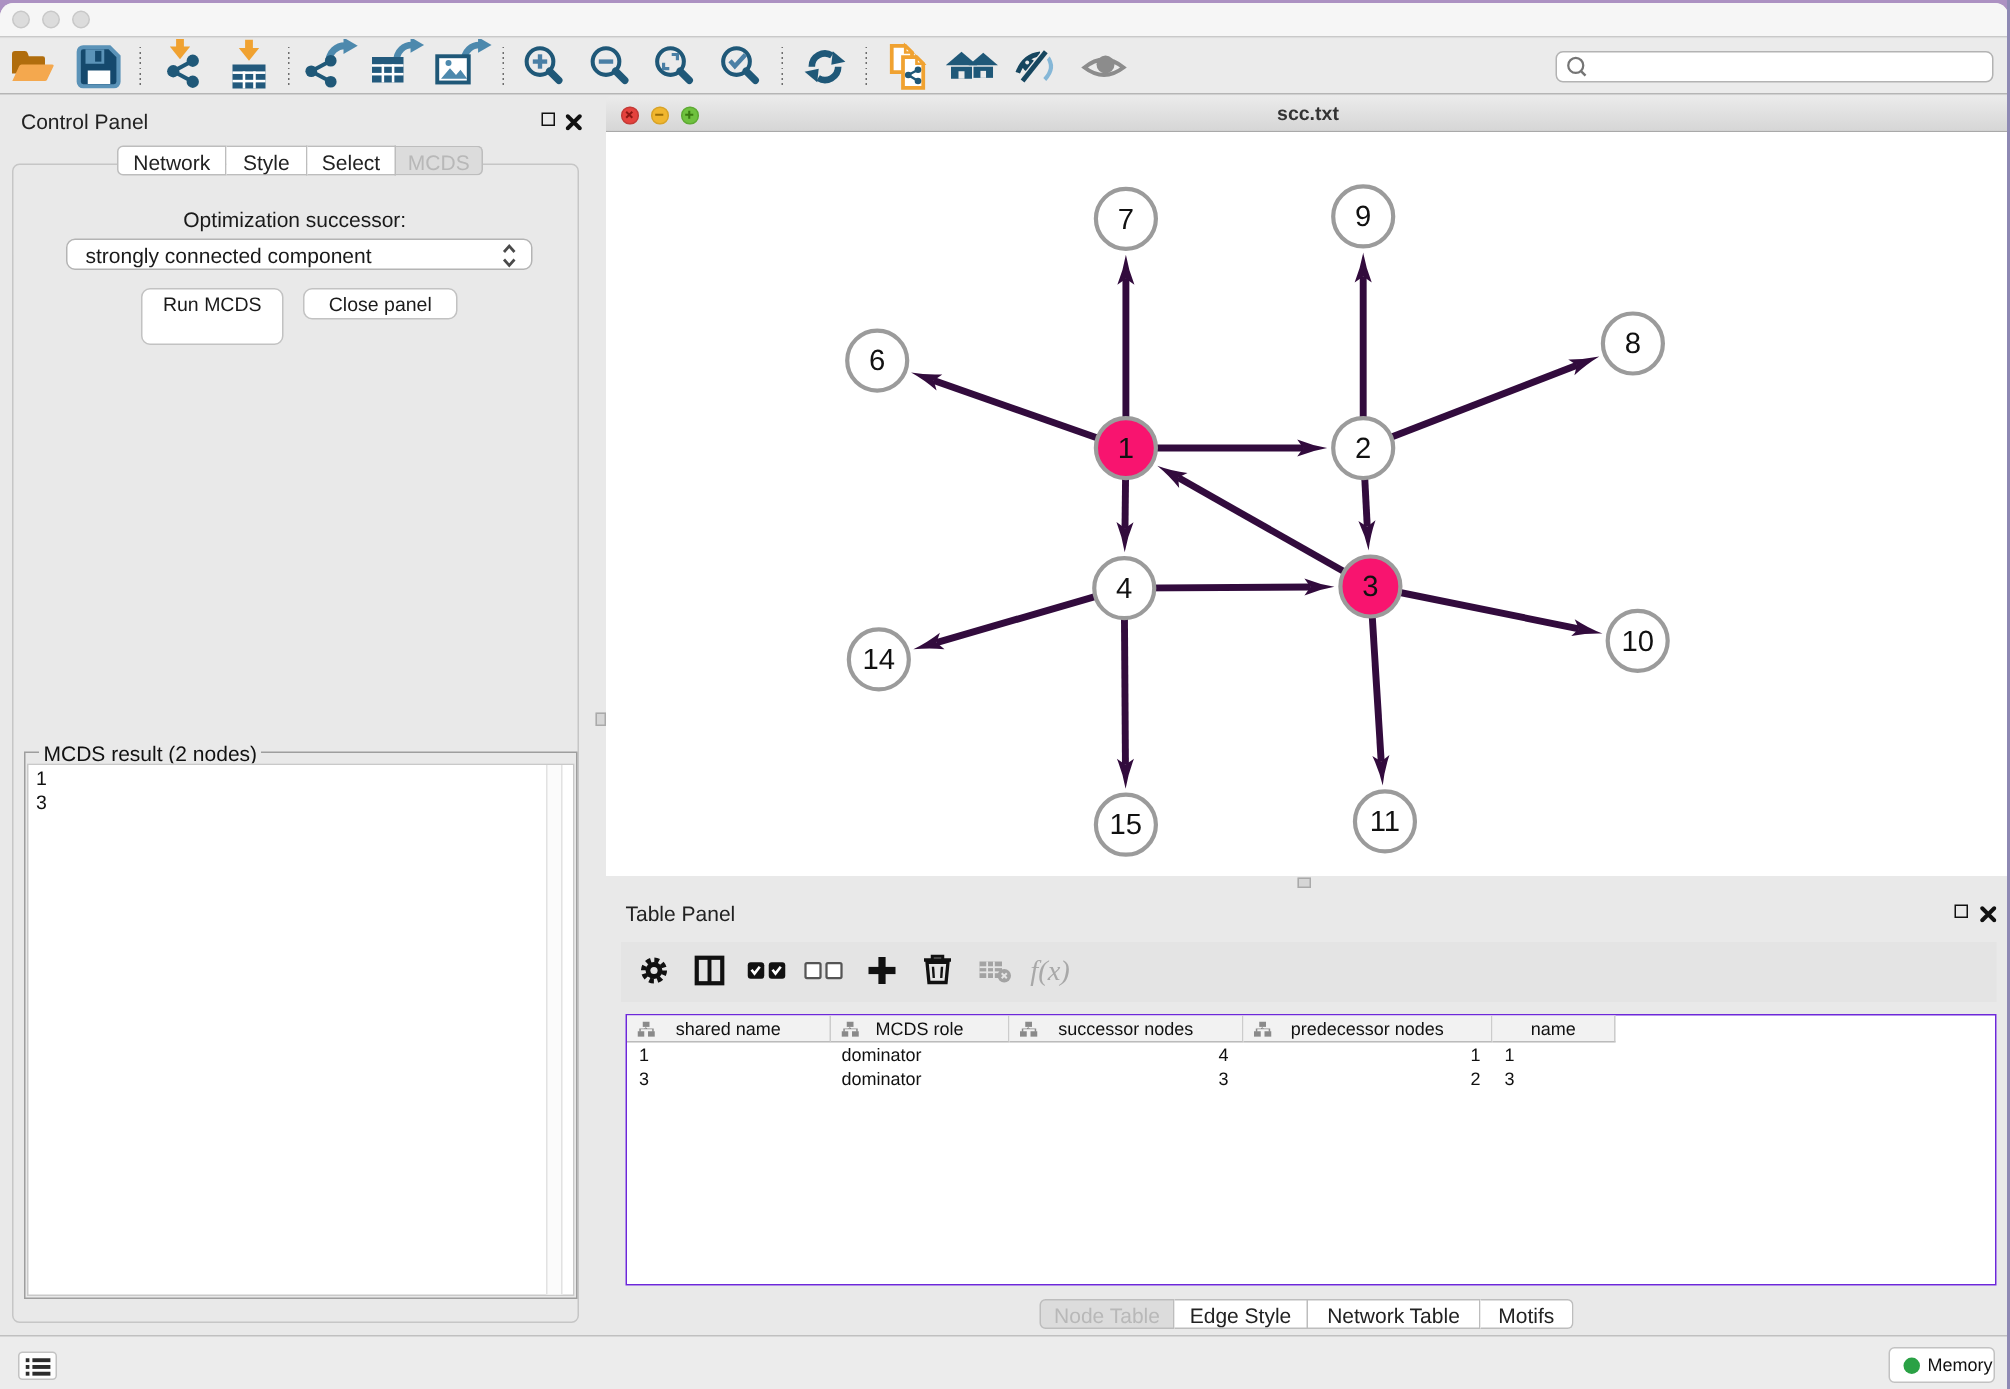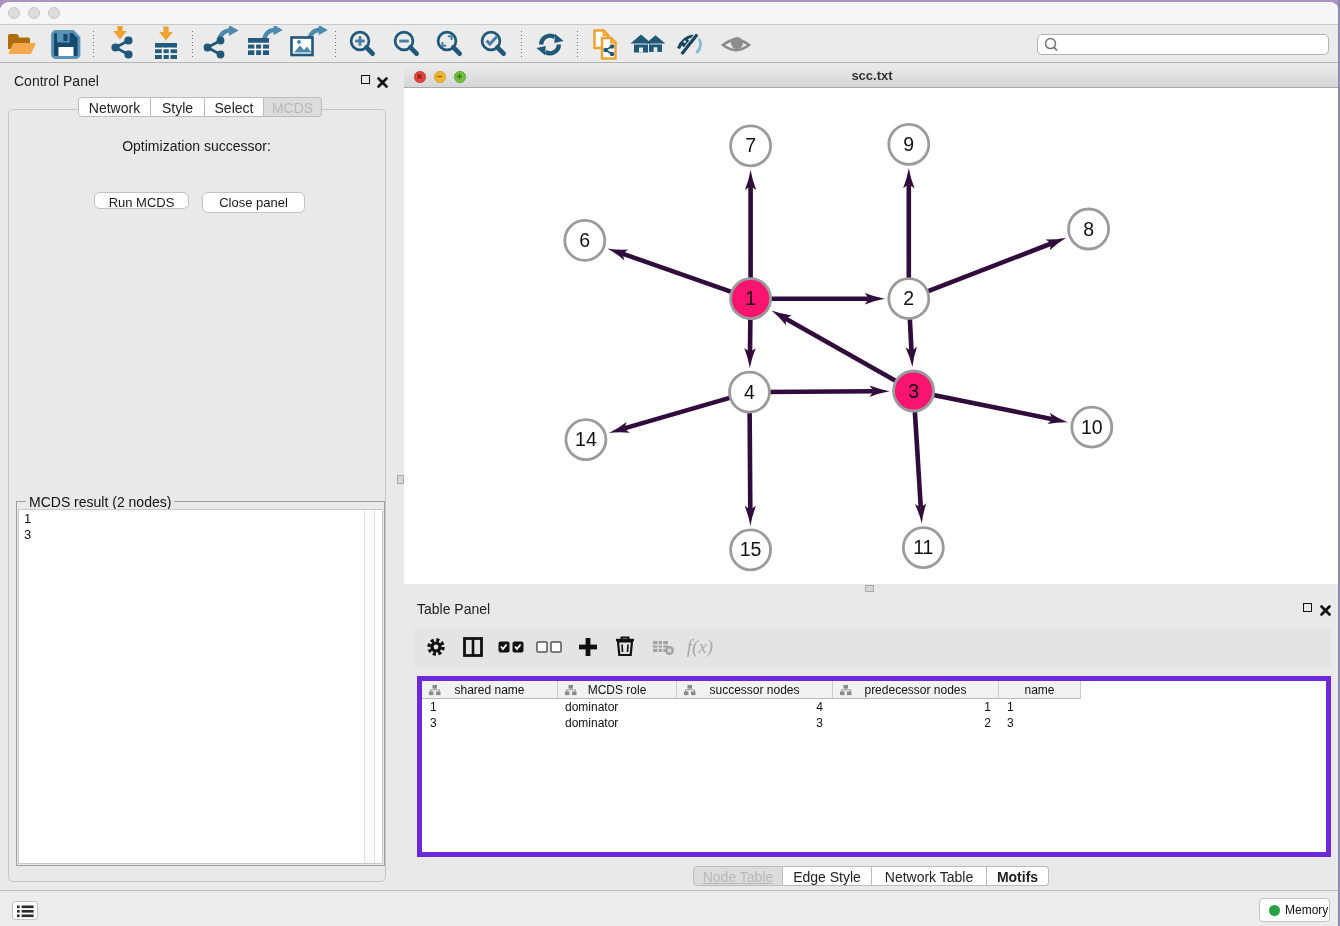--- a/index.html
+++ b/index.html
@@ -52,21 +52,21 @@
 #netwin { position:absolute; left:404px; top:62px; width:936px; height:520px; }
 #nettitle { position:absolute; left:0; top:0; width:936px; height:24px;
   background:linear-gradient(#ebebeb,#d6d6d6); border-bottom:1px solid #a9a9a9;
   border-radius:4px 4px 0 0; }
 #netcanvas { position:absolute; left:0; top:24px; width:936px; height:496px; background:#fff; }
 .tlight { position:absolute; top:7px; width:11.5px; height:11.5px; border-radius:50%; text-align:center; line-height:8px; }
 
 #tpanel { position:absolute; left:404px; top:590px; width:936px; height:298px; background:#e9e9e9; }
 #ttoolbar { position:absolute; left:10px; top:36px; width:917px; height:40px; background:#e4e4e4; }
 #ttable { position:absolute; left:13px; top:84px; width:914px; height:181px;
-  background:#fff; border:5px solid #6d28d9; }
+  background:#fff; border:1px solid #6d28d9; }
 .hcell { position:absolute; top:0; height:18px; background:#f2f2f2;
   border-right:1px solid #ccc; border-bottom:1px solid #bbb;
   font-size:12px; color:#111; text-align:center; padding-top:2px; }
 .rcell { position:absolute; font-size:12px; color:#111; height:16px; }
 
 #statusbar { position:absolute; left:0; top:888px; width:1340px; height:36px;
   background:#ececec; border-top:1px solid #c0c0c0; }
 #membtn { position:absolute; left:1259px; top:7px; width:71px; height:24px;
   background:#fff; border:1px solid #c2c2c2; border-radius:4px;
   font-size:12px; color:#111; }
@@ -245,21 +245,25 @@
           <path d="M1.5 1.5 L9.5 9.5 M9.5 1.5 L1.5 9.5" stroke="#111" stroke-width="2.6" stroke-linecap="round"></path>
         </svg></div>
     <div id="cpbox"></div>
     <div class="tabstrip" style="left:78px; top:33px;">
       <div class="tab first" style="width:73px;">Network</div>
       <div class="tab" style="width:54px;">Style</div>
       <div class="tab" style="width:59px;">Select</div>
       <div class="tab last sel" style="width:58px;">MCDS</div>
     </div>
     <div class="abs" style="left:0; top:74px; width:393px; text-align:center; font-size:14px; color:#1a1a1a;">Optimization successor:</div>
-    <div class="btn" style="left:94px; top:128px; width:95px; height:17px; padding-top:2px;">Run MCDS</div>
+    <div id="combo">strongly connected component<svg width="11" height="17" viewBox="0 0 11 17" style="position:absolute; right:9px; top:2px;">
+          <path d="M2 6 L5.5 2 L9 6" fill="none" stroke="#4a4a4a" stroke-width="1.8"></path>
+          <path d="M2 11 L5.5 15 L9 11" fill="none" stroke="#4a4a4a" stroke-width="1.8"></path>
+        </svg></div>
+    <div class="btn" style="left:94px; top:128px; width:95px; height:38px; padding-top:2px;">Run MCDS</div>
     <div class="btn" style="left:202px; top:128px; width:103px; height:21px; padding-top:2px;">Close panel</div>
     <div id="mcdsfs">
       <div id="mcdslabel">MCDS result (2 nodes)</div>
       <div id="mcdstext">
           <div style="padding:1px 0 0 5px; line-height:16px;">1<br>3</div>
           <div style="position:absolute; right:7px; top:0; bottom:0; width:11px; background:#fbfbfb; border-left:1px solid #e2e2e2; border-right:1px solid #e2e2e2;"></div>
         </div>
     </div>
   </div>
 
@@ -427,24 +431,24 @@
         <div class="rcell" style="left:0; top:19px; width:401px; text-align:right;">4</div>
         <div class="rcell" style="left:0; top:19px; width:569px; text-align:right;">1</div>
         <div class="rcell" style="left:585px; top:19px;">1</div>
         <div class="rcell" style="left:8px; top:35px;">3</div>
         <div class="rcell" style="left:143px; top:35px;">dominator</div>
         <div class="rcell" style="left:0; top:35px; width:401px; text-align:right;">3</div>
         <div class="rcell" style="left:0; top:35px; width:569px; text-align:right;">2</div>
         <div class="rcell" style="left:585px; top:35px;">3</div>
       </div>
     <div id="btabs" class="tabstrip" style="left:289px; top:274px;">
-      <div class="tab first sel" style="width:90px;text-decoration:underline;">Node Table</div>
+      <div class="tab first sel" style="width:90px;">Node Table</div>
       <div class="tab" style="width:89px;">Edge Style</div>
       <div class="tab" style="width:115px;">Network Table</div>
-      <div class="tab last" style="width:62px;font-weight:bold;">Motifs</div>
+      <div class="tab last" style="width:62px;">Motifs</div>
     </div>
   </div>
 
   <div id="statusbar">
     <div id="listbtn">
         <svg width="17" height="13" viewBox="0 0 17 13" style="position:absolute;left:4px;top:3px;">
           <g fill="#2b2b2b">
             <rect x="0" y="0.5" width="2.6" height="2.6"></rect>
             <rect x="0" y="5" width="2.6" height="2.6"></rect>
             <rect x="0" y="9.5" width="2.6" height="2.6"></rect>

